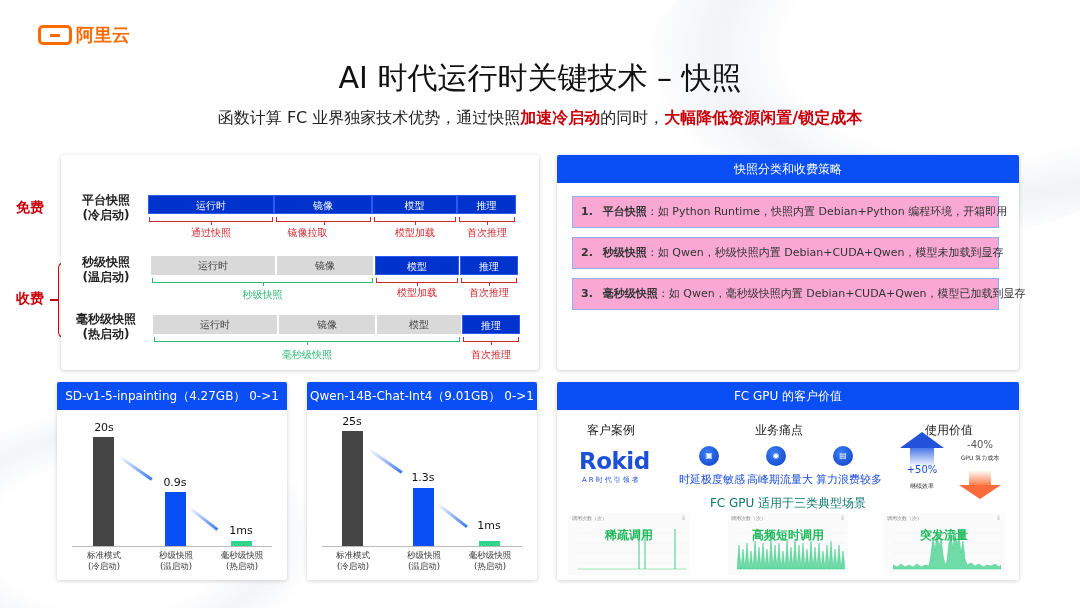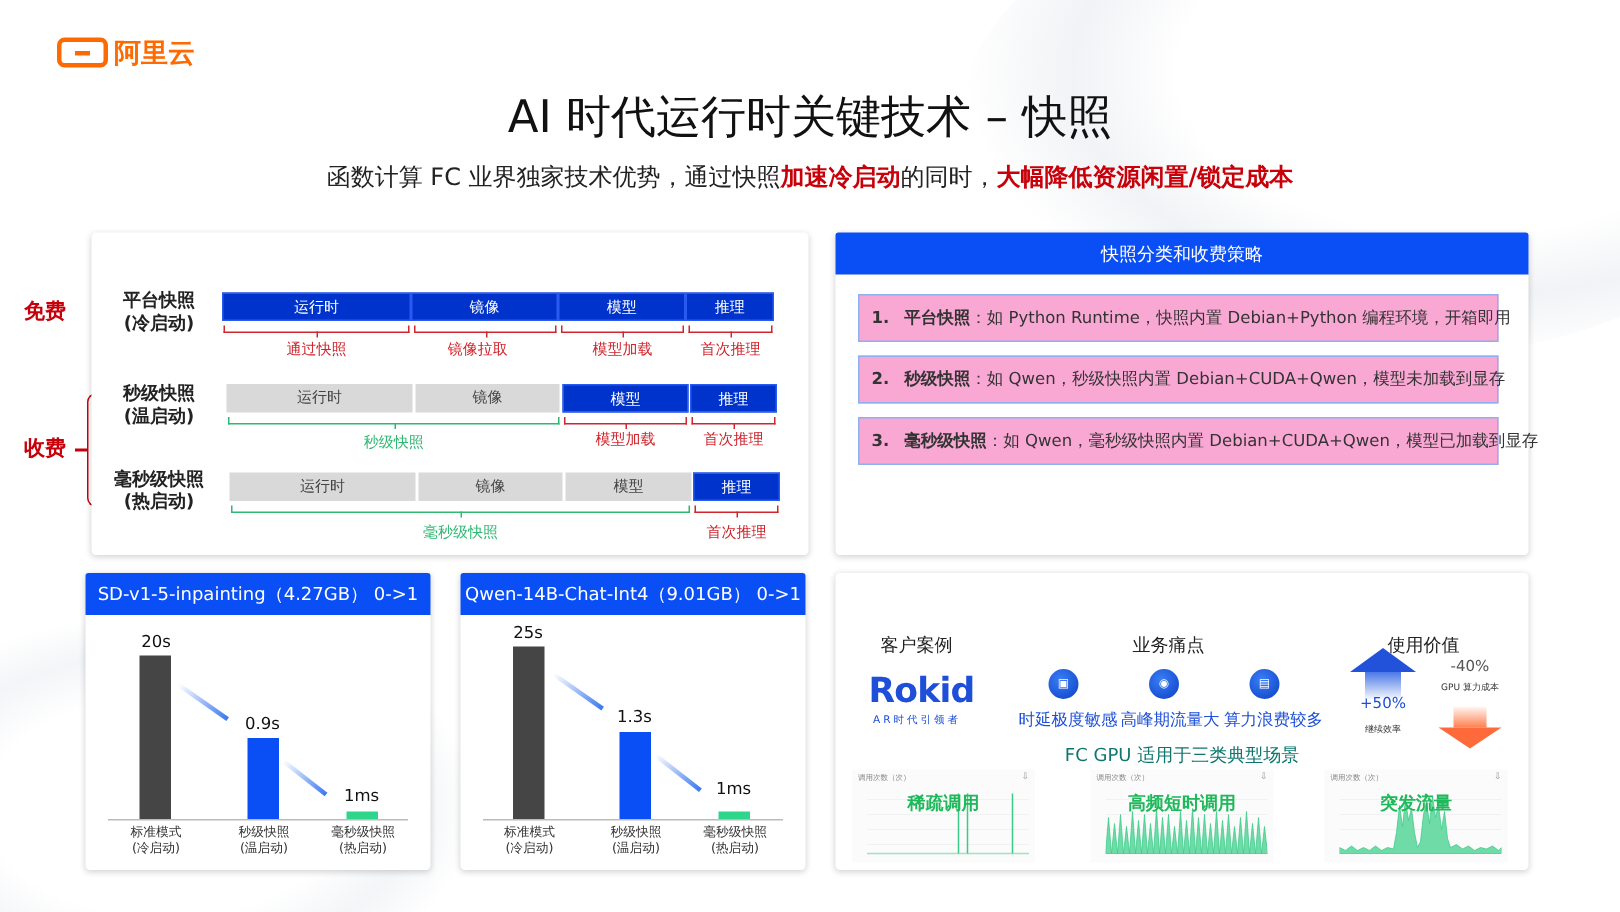--- a/index.html
+++ b/index.html
@@ -168,21 +168,21 @@
   </div>
   <div class="seg blue" style="left:87px; top:40px; width:126px;">运行时</div>
   <div class="seg blue" style="left:213px; top:40px; width:98px;">镜像</div>
   <div class="seg blue" style="left:311px; top:40px; width:85px;">模型</div>
   <div class="seg blue" style="left:396px; top:40px; width:59px;">推理</div>
   <div class="bracket red" style="left:88px; top:62px; width:124px;"></div>
   <div class="bracket red" style="left:215px; top:62px; width:95px;"></div>
   <div class="bracket red" style="left:313px; top:62px; width:82px;"></div>
   <div class="bracket red" style="left:398px; top:62px; width:56px;"></div>
   <div class="blabel red" style="left:88px; top:71px; width:124px;">通过快照</div>
-  <div class="blabel red" style="left:210px; top:71px; width:95px;">镜像拉取</div>
+  <div class="blabel red" style="left:199px; top:71px; width:95px;">镜像拉取</div>
   <div class="blabel red" style="left:313px; top:71px; width:82px;">模型加载</div>
   <div class="blabel red" style="left:398px; top:71px; width:56px;">首次推理</div>
 
   <div class="row-label" style="left:10px; top:100px; width:70px;">
     <div>秒级快照</div>
     <div>(温启动)</div>
   </div>
   <div class="seg gray" style="left:90px; top:101px; width:124px;">运行时</div>
   <div class="seg gray" style="left:216px; top:101px; width:96px;">镜像</div>
   <div class="seg blue" style="left:314px; top:101px; width:84px;">模型</div>
@@ -265,20 +265,21 @@
       <div>秒级快照</div>
       <div>(温启动)</div>
     </div>
   <div class="cat-label" style="left:153px;">
       <div>毫秒级快照</div>
       <div>(热启动)</div>
     </div>
 </div>
 
 <div class="panel" id="p5">
+  <div class="panel-head">FC GPU 的客户价值</div>
   <div class="col-title" style="left:30px; top:40px;">客户案例</div>
   <div class="col-title" style="left:198px; top:40px;">业务痛点</div>
   <div class="col-title" style="left:368px; top:40px;">使用价值</div>
 
   <div class="rokid">Rokid</div>
   <div class="rokid-sub">AR时代引领者</div>
 
   <div class="pain-icon" style="left:142px; top:64px;">▣</div>
   <div class="pain-icon" style="left:209px; top:64px;">◉</div>
   <div class="pain-icon" style="left:276px; top:64px;">▤</div>

